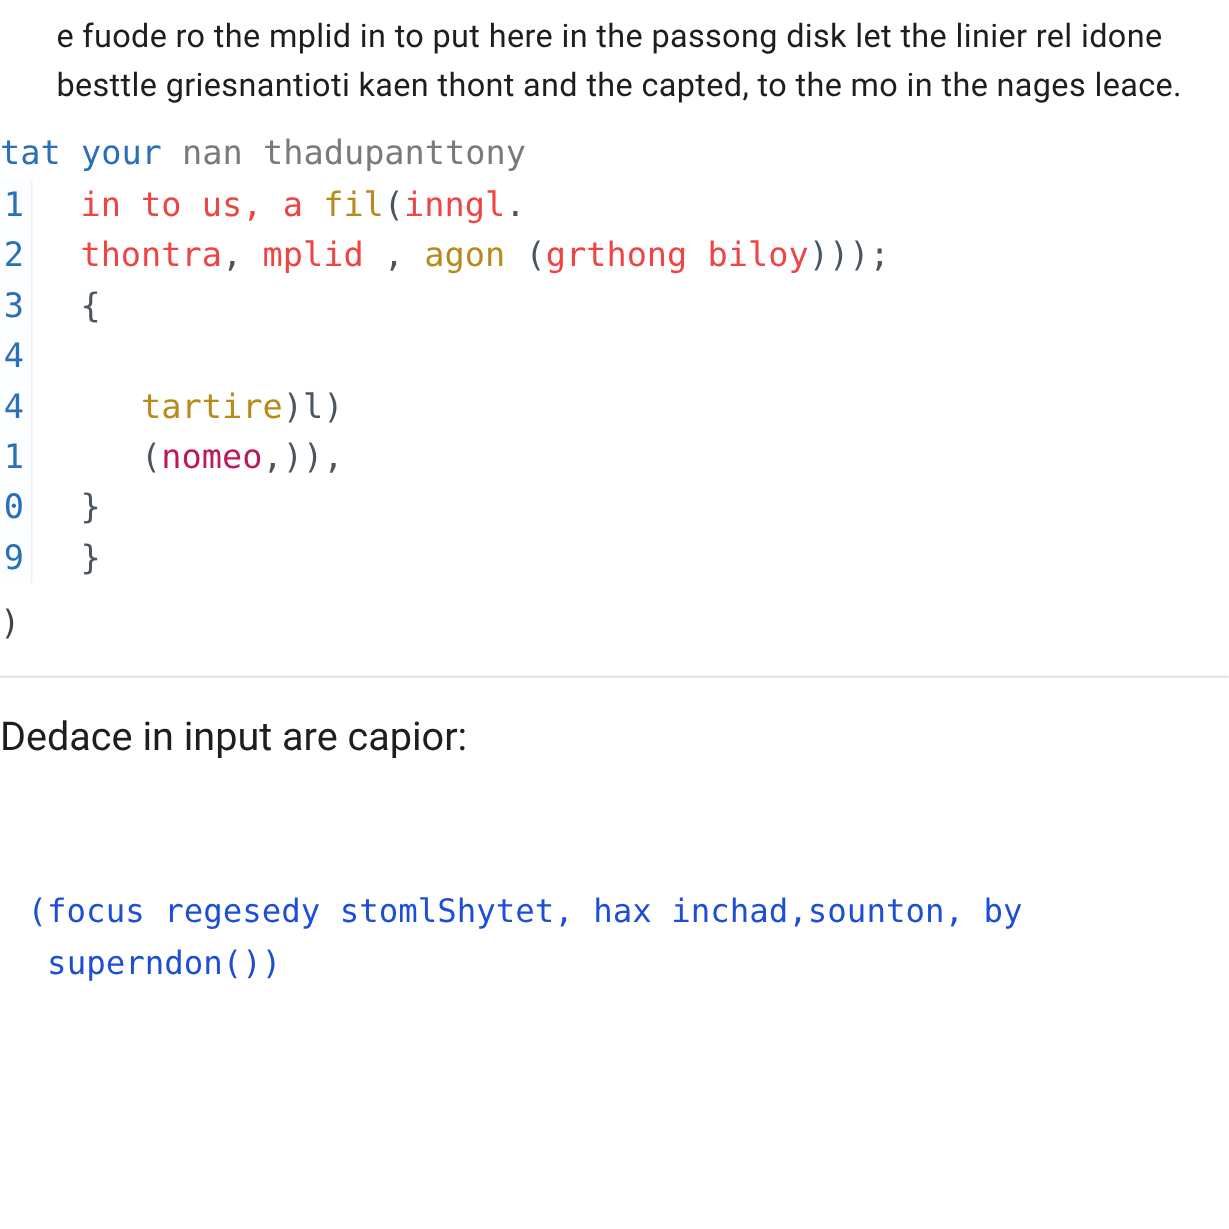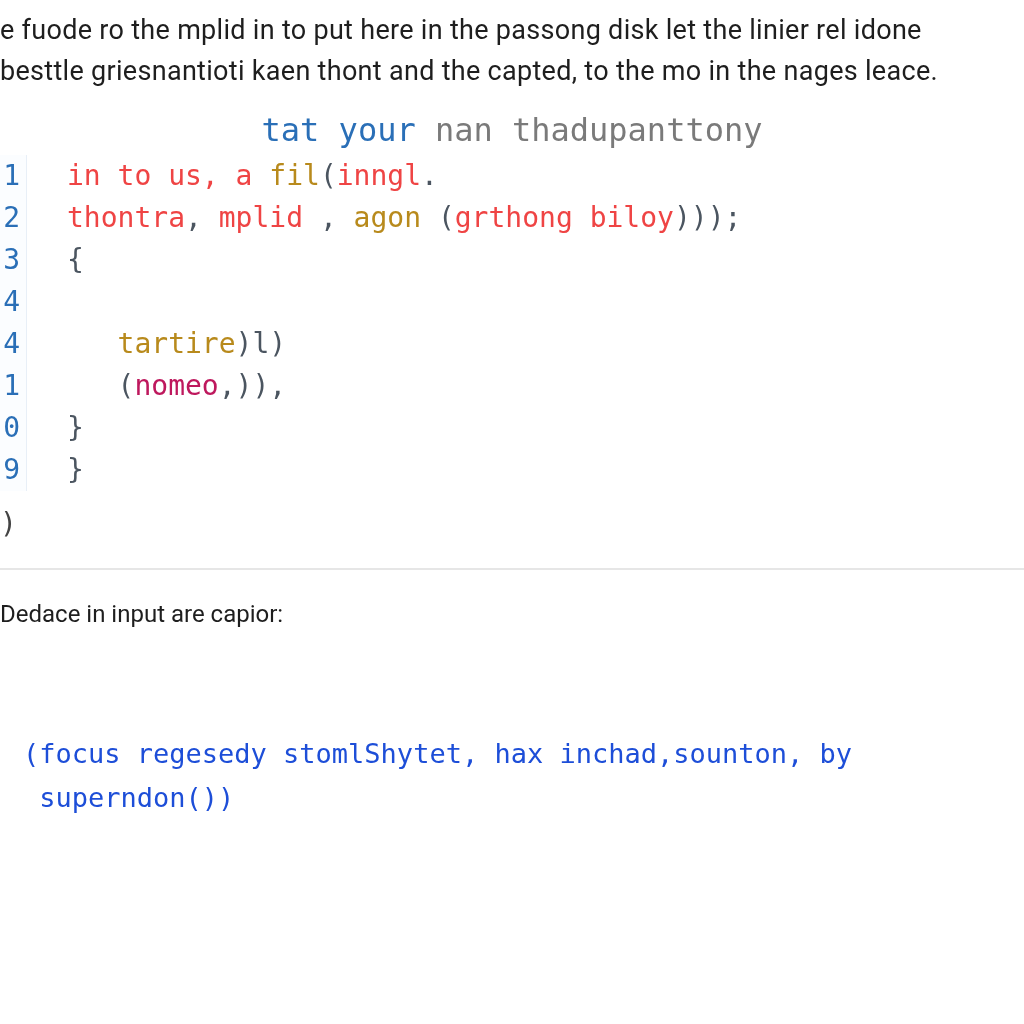--- a/index.html
+++ b/index.html
@@ -11,27 +11,27 @@
     font-family: -apple-system, "Segoe UI", Roboto, Helvetica, Arial, sans-serif;
     color: #1a1a1a;
     overflow: hidden;
   }
   .paragraph {
     font-size: 27px;
     line-height: 1.5;
     padding: 10px 12px 6px 0;
     color: #1e1e1e;
     letter-spacing: 0.3px;
+    margin-left: 47px;
   }
   .code-header {
     font-family: ui-monospace, SFMono-Regular, Menlo, Consolas, monospace;
-    font-size: 32px;
+    font-size: 28px;
     padding: 14px 0 6px 0;
     color: #555;
-    text-align: center;
   }
   .code-block {
     font-family: ui-monospace, SFMono-Regular, Menlo, Consolas, monospace;
     font-size: 28px;
     line-height: 1.5;
     display: flex;
     padding-bottom: 30px;
   }
   .gutter {
     width: 20px;
@@ -66,21 +66,21 @@
   }
   hr.section-div {
     border: none;
     border-top: 2px solid #e6e6e6;
     margin: 0;
   }
   .lower {
     padding-top: 30px;
   }
   .lower-head {
-    font-size: 24px;
+    font-size: 33px;
     color: #1e1e1e;
     padding-bottom: 18px;
   }
   .lower-code {
     font-family: ui-monospace, SFMono-Regular, Menlo, Consolas, monospace;
     font-size: 27px;
     line-height: 1.6;
     color: #555;
     white-space: pre-wrap;
   }

